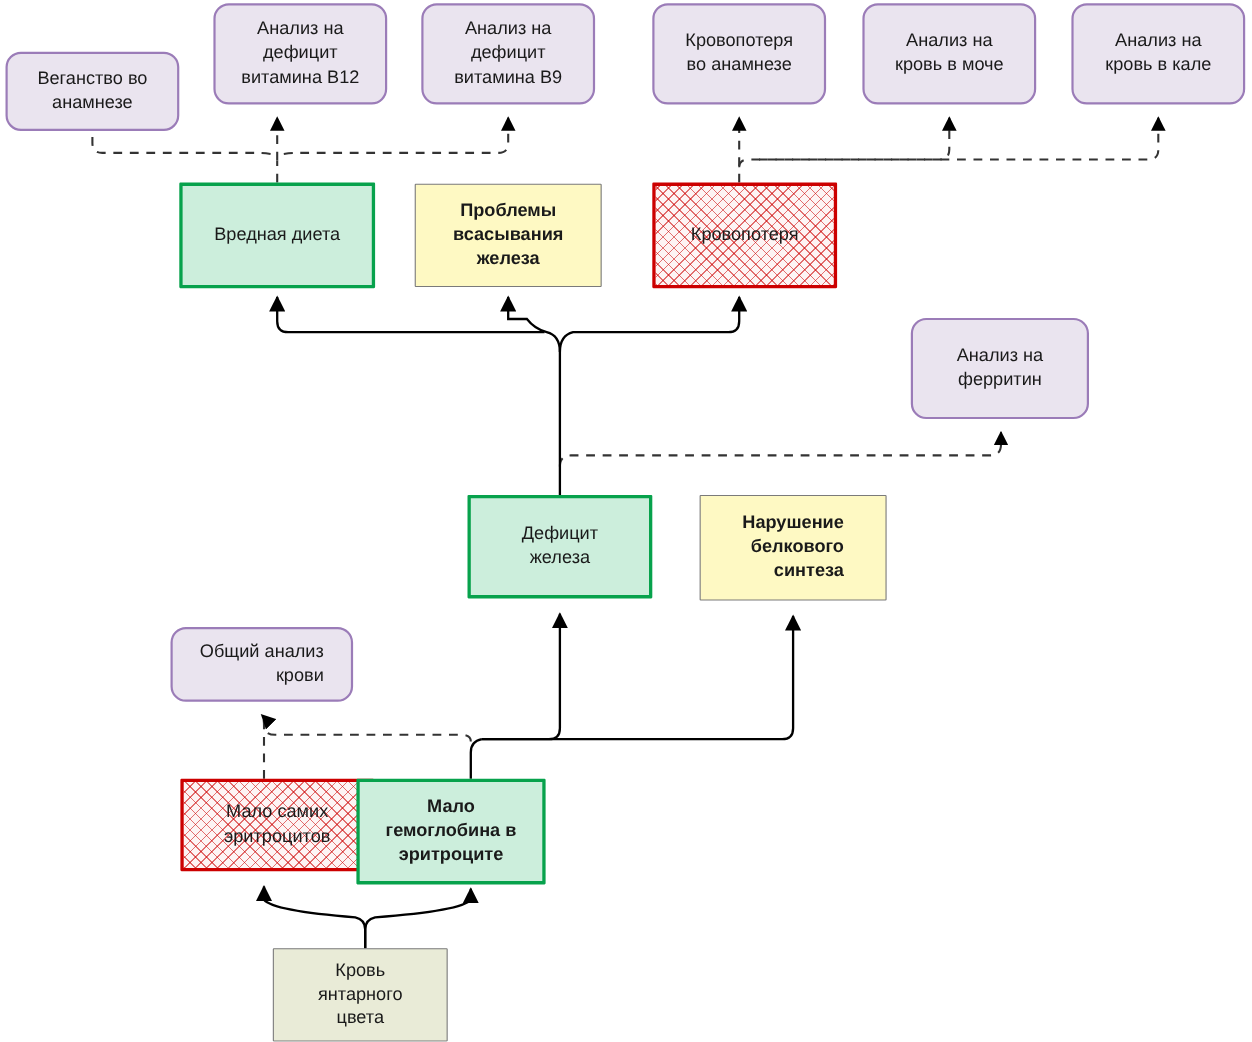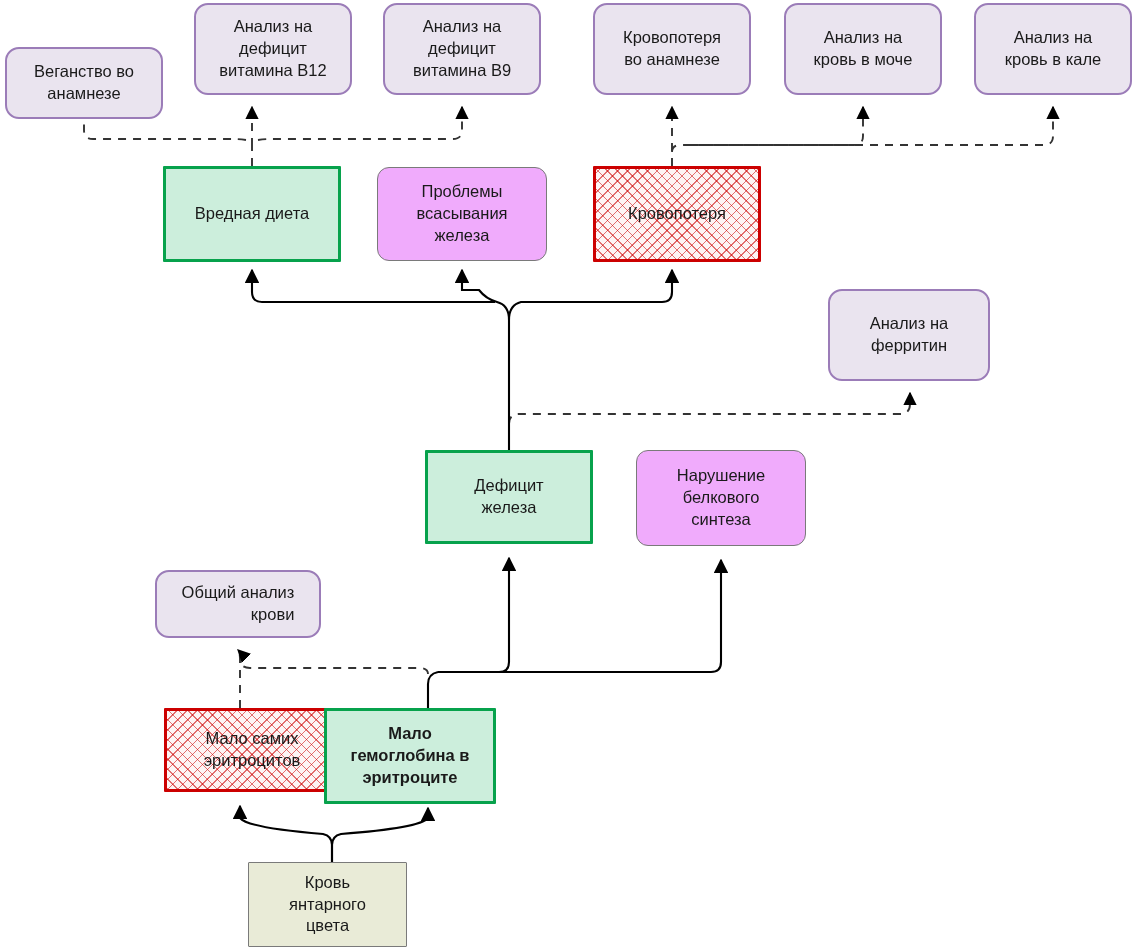--- a/index.html
+++ b/index.html
@@ -46,23 +46,24 @@
     border: 2px solid #9b7cb8;
     border-radius: 14px;
   }
   .n-green {
     background: #cceedc;
     border: 3px solid #07a24c;
     border-radius: 1px;
     justify-content: center;
   }
   .n-plain {
-    background: #f0abfc;
+    background: #fef9c3;
     border: 1.5px solid #7a7a7a;
-    border-radius: 12px;
+    border-radius: 1px;
+    font-weight: bold;
   }
   .n-hatch {
     border: 3px solid #cc0000;
     border-radius: 1px;
     background-color: #fdf4f4;
     background-image:
       repeating-linear-gradient(45deg,  rgba(204,0,0,.55) 0 1px, transparent 1px 7px),
       repeating-linear-gradient(-45deg, rgba(204,0,0,.55) 0 1px, transparent 1px 7px);
   }
   .n-beige {
@@ -165,21 +166,21 @@
 кровь в кале</span></div>
       <div class="node n-green" style="left: 163px; top: 166px; width: 178px; height: 96px;"><span class="label">Вредная диета</span></div>
       <div class="node n-plain" style="left: 377px; top: 167px; width: 170px; height: 94px;"><span class="label">Проблемы
 всасывания
 железа</span></div>
       <div class="node n-hatch" style="left: 593px; top: 166px; width: 168px; height: 96px;"><span class="label">Кровопотеря</span></div>
       <div class="node n-test" style="left: 828px; top: 289px; width: 162px; height: 92px;"><span class="label">Анализ на
 ферритин</span></div>
       <div class="node n-green" style="left: 425px; top: 450px; width: 168px; height: 94px;"><span class="label">Дефицит
 железа</span></div>
-      <div class="node n-plain" style="left: 636px; top: 450px; width: 170px; height: 96px;"><span class="label">Нарушение
+      <div class="node n-plain" style="left: 636px; top: 450px; width: 170px; height: 96px; text-align: right;"><span class="label">Нарушение
 белкового
 синтеза</span></div>
       <div class="node n-test" style="left: 155px; top: 570px; width: 166px; height: 68px; text-align: right;"><span class="label">Общий анализ
 крови</span></div>
       <div class="node n-hatch" style="left: 164px; top: 708px; width: 176px; height: 84px;"><span class="label">Мало самих
 эритроцитов</span></div>
       <div class="node n-green" style="left: 324px; top: 708px; width: 172px; height: 96px; font-weight: bold;"><span class="label">Мало
 гемоглобина в
 эритроците</span></div>
       <div class="node n-beige" style="left: 248px; top: 862px; width: 159px; height: 85px;"><span class="label">Кровь

